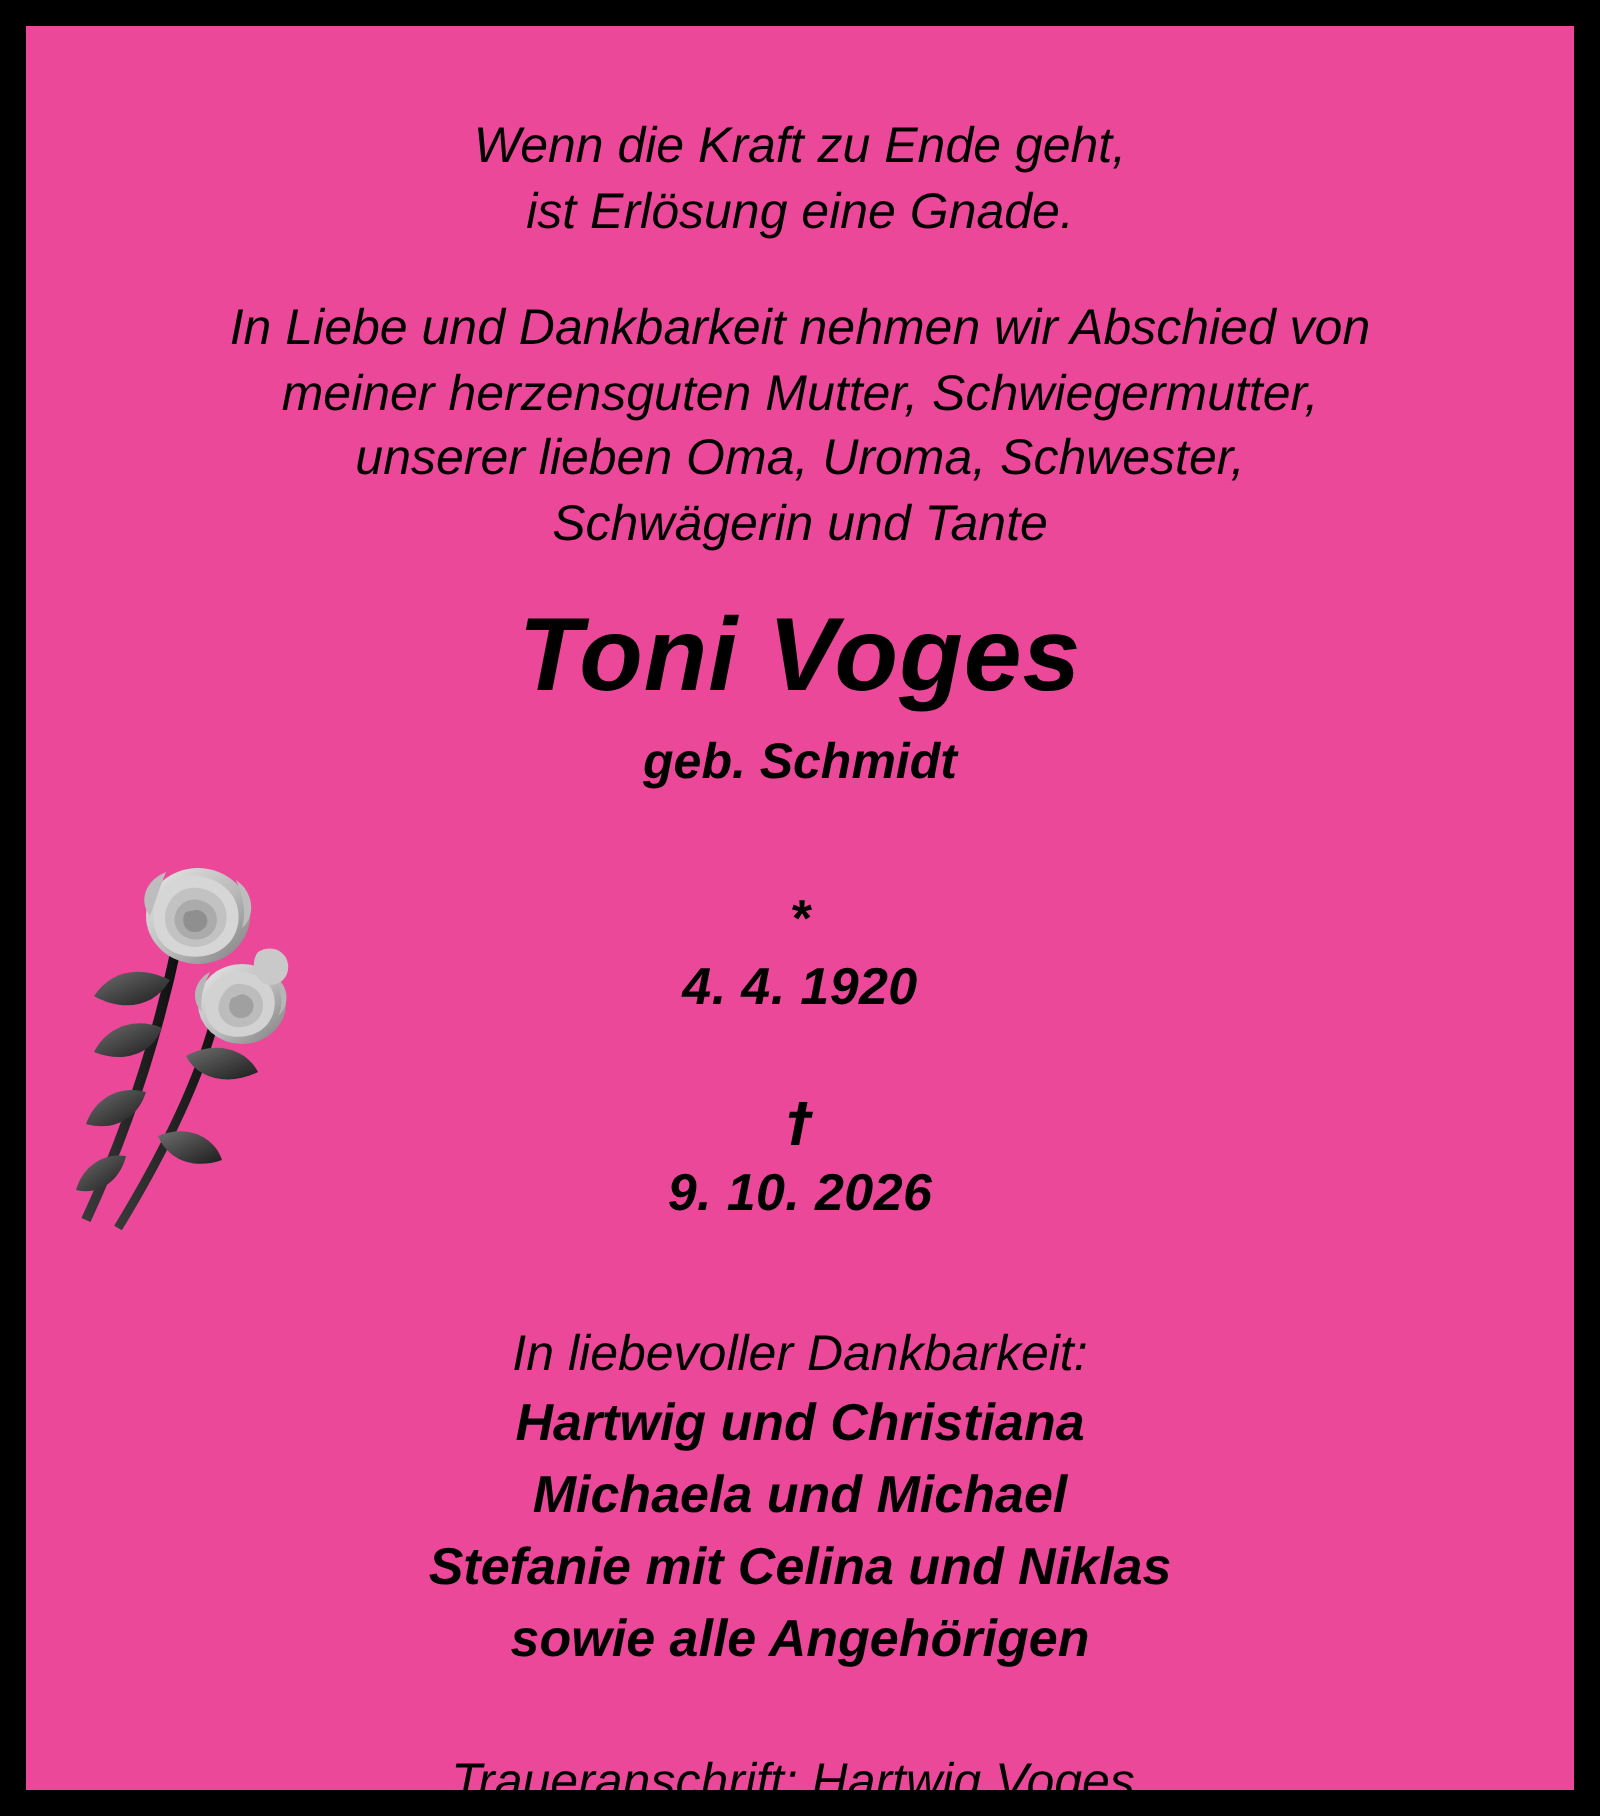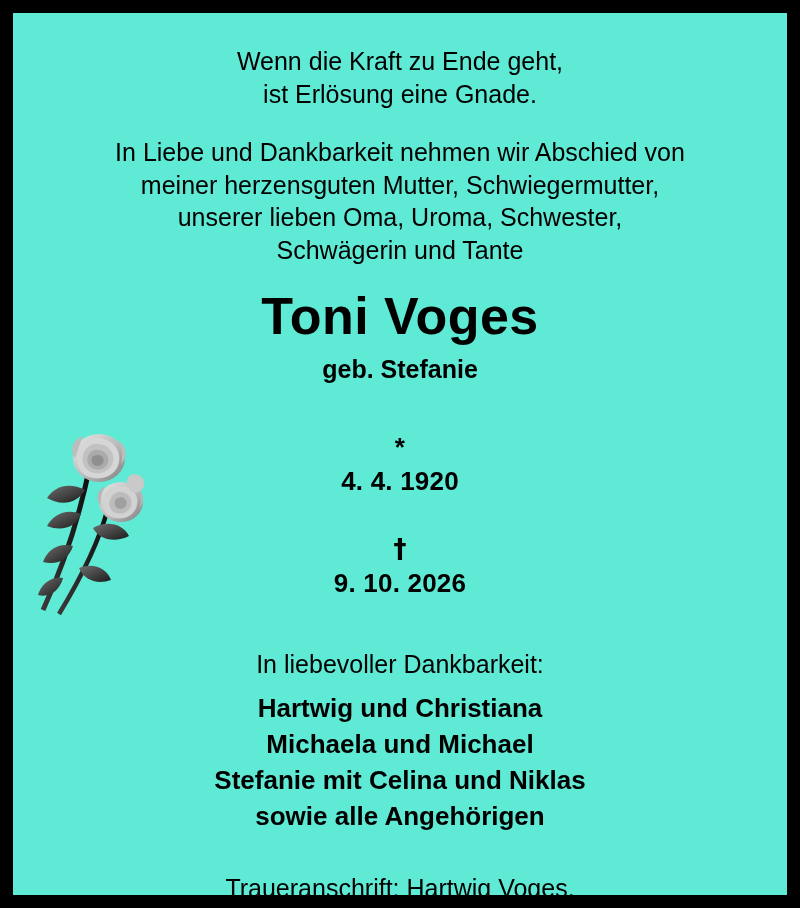--- a/index.html
+++ b/index.html
@@ -16,24 +16,25 @@
     height: 908px;
     box-sizing: border-box;
     background: #000000;
     padding: 13px 13px 13px 13px;
     overflow: hidden;
   }
   .card {
     position: relative;
     width: 100%;
     height: 100%;
-    background: #5eead4;
+    background: #ec4899;
     box-sizing: border-box;
-    padding: 18px 40px 0 40px;
+    padding: 30px 40px 0 40px;
     overflow: hidden;
+    font-style: italic;
   }
   .txt {
     text-align: center;
     color: #000000;
     line-height: 1.30;
     white-space: pre-line;
   }
   .verse {
     font-size: 25px;
     margin-top: 14px;
@@ -64,21 +65,20 @@
     display: inline-block;
     width: 34px;
   }
   .memory-label {
     font-size: 25px;
     margin-top: 48px;
   }
   .family {
     font-size: 26px;
     font-weight: bold;
-    margin-top: 10px;
     line-height: 1.38;
   }
   .address {
     font-size: 25px;
     margin-top: 38px;
     line-height: 1.32;
   }
   .rose {
     position: absolute;
     left: 16px;
@@ -99,21 +99,21 @@
     <div class="txt verse">Wenn die Kraft zu Ende geht,
 ist Erlösung eine Gnade.</div>
 
     <div class="txt intro">In Liebe und Dankbarkeit nehmen wir Abschied von
 meiner herzensguten Mutter, Schwiegermutter,
 unserer lieben Oma, Uroma, Schwester,
 Schwägerin und Tante</div>
 
     <div class="txt name">Toni Voges</div>
 
-    <div class="txt maiden">geb. Stefanie</div>
+    <div class="txt maiden">geb. Schmidt</div>
 
     <div class="txt dates">
       <span>*</span>
       <span>4. 4. 1920</span>
       <span class="gap"></span>
       <span class="dagger">†</span>
       <span>9. 10. 2026</span>
     </div>
 
     <div class="txt memory-label">In liebevoller Dankbarkeit:</div>

